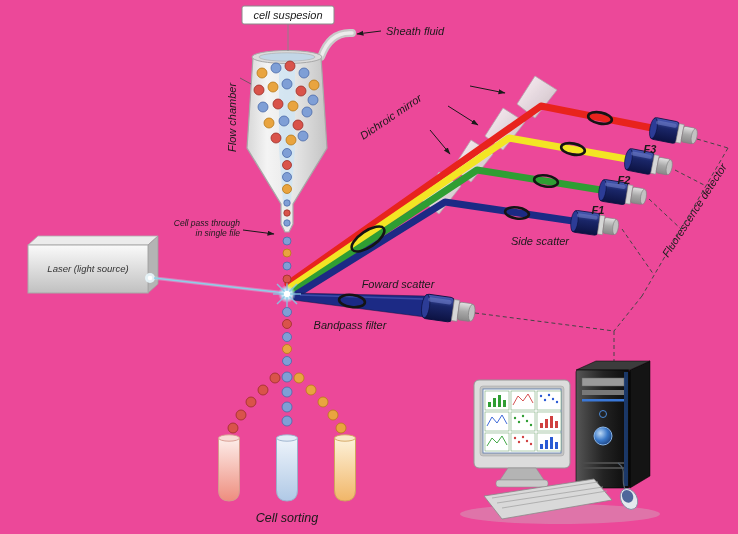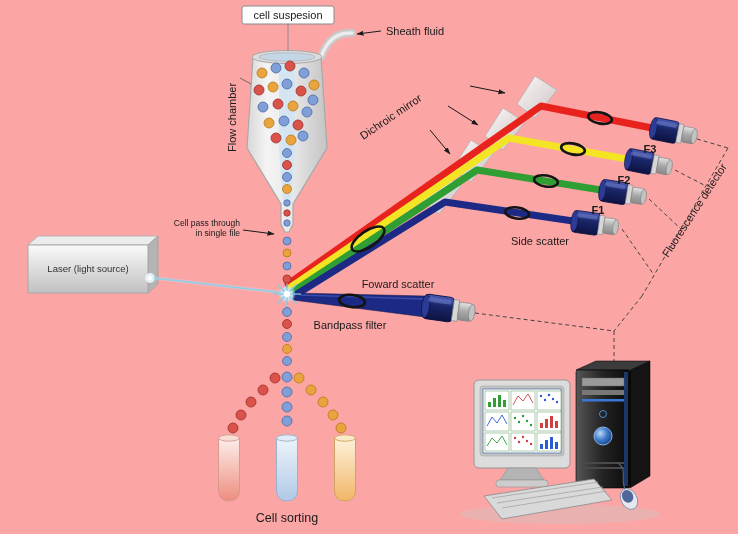--- a/index.html
+++ b/index.html
@@ -1,16 +1,16 @@
 <!DOCTYPE html>
 <html><head>
 <meta charset="utf-8">
 <style>
   html,body{margin:0;padding:0;background:#fff;}
-  #stage{position:relative;width:738px;height:534px;background:#fca5a5;font-family:"Liberation Sans",sans-serif;overflow:hidden;}
+  #stage{position:relative;width:738px;height:534px;background:#ec4899;font-family:"Liberation Sans",sans-serif;overflow:hidden;font-style:italic;}
   svg{display:block;}
   text{font-family:"Liberation Sans",sans-serif;fill:#1a1a1a;}
   .lbl{font-size:11px;}
   .lbl-sm{font-size:8.5px;}
   .lbl-laser{font-size:9.5px;fill:#333;}
   .lbl-f{font-size:11px;font-weight:bold;}
   .lbl-big{font-size:12.5px;}
   .dash{stroke:#444;stroke-width:1;stroke-dasharray:4 3;fill:none;}
   .loop{stroke:#141414;stroke-width:2.6;fill:none;}
   .arrowline{stroke:#1a1a1a;stroke-width:1;fill:none;}

